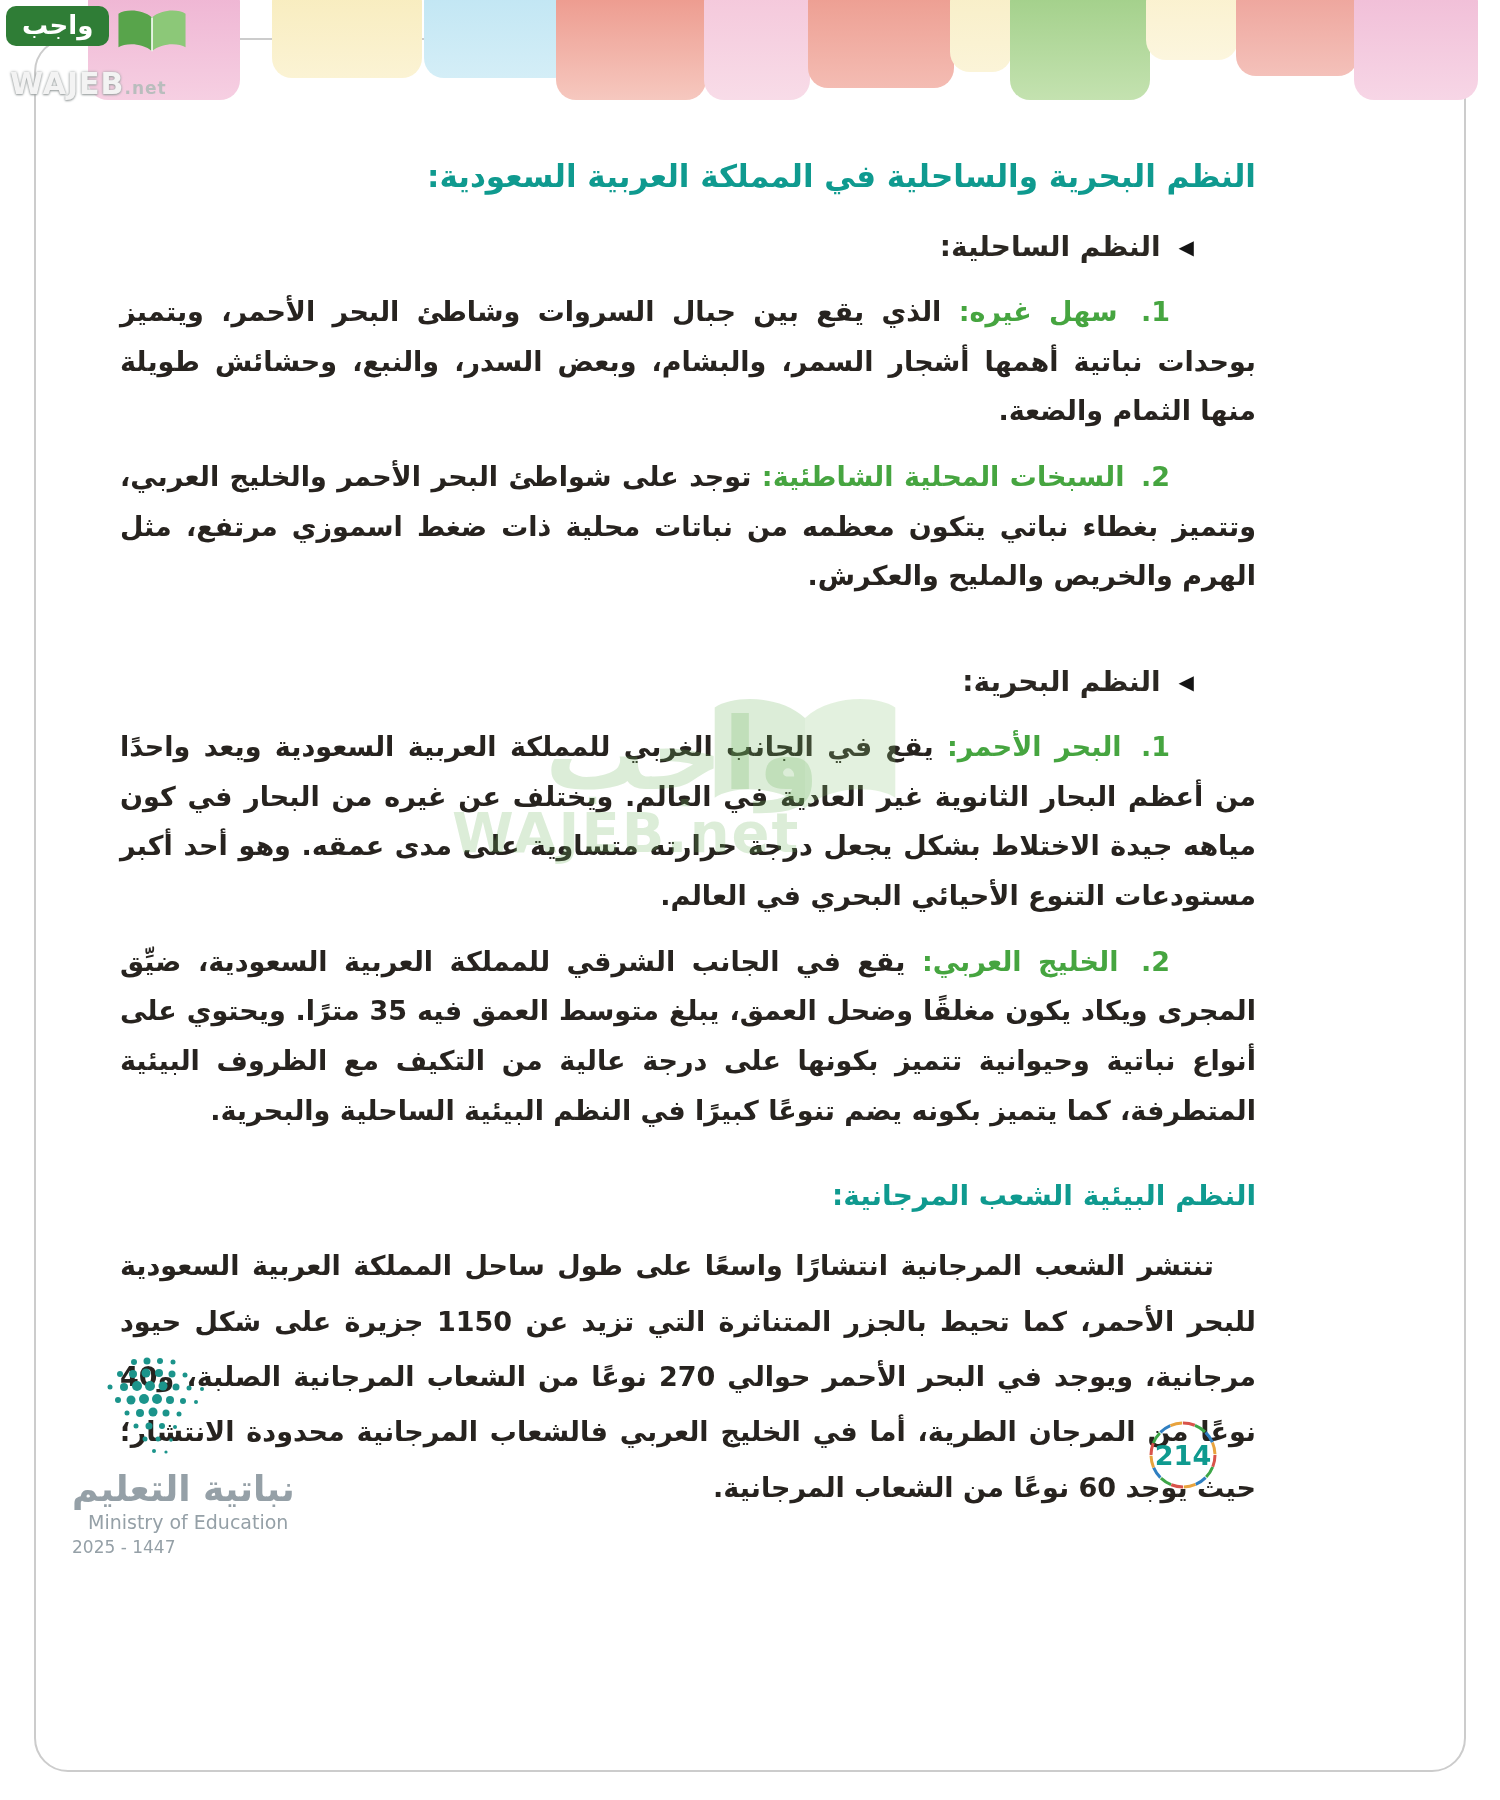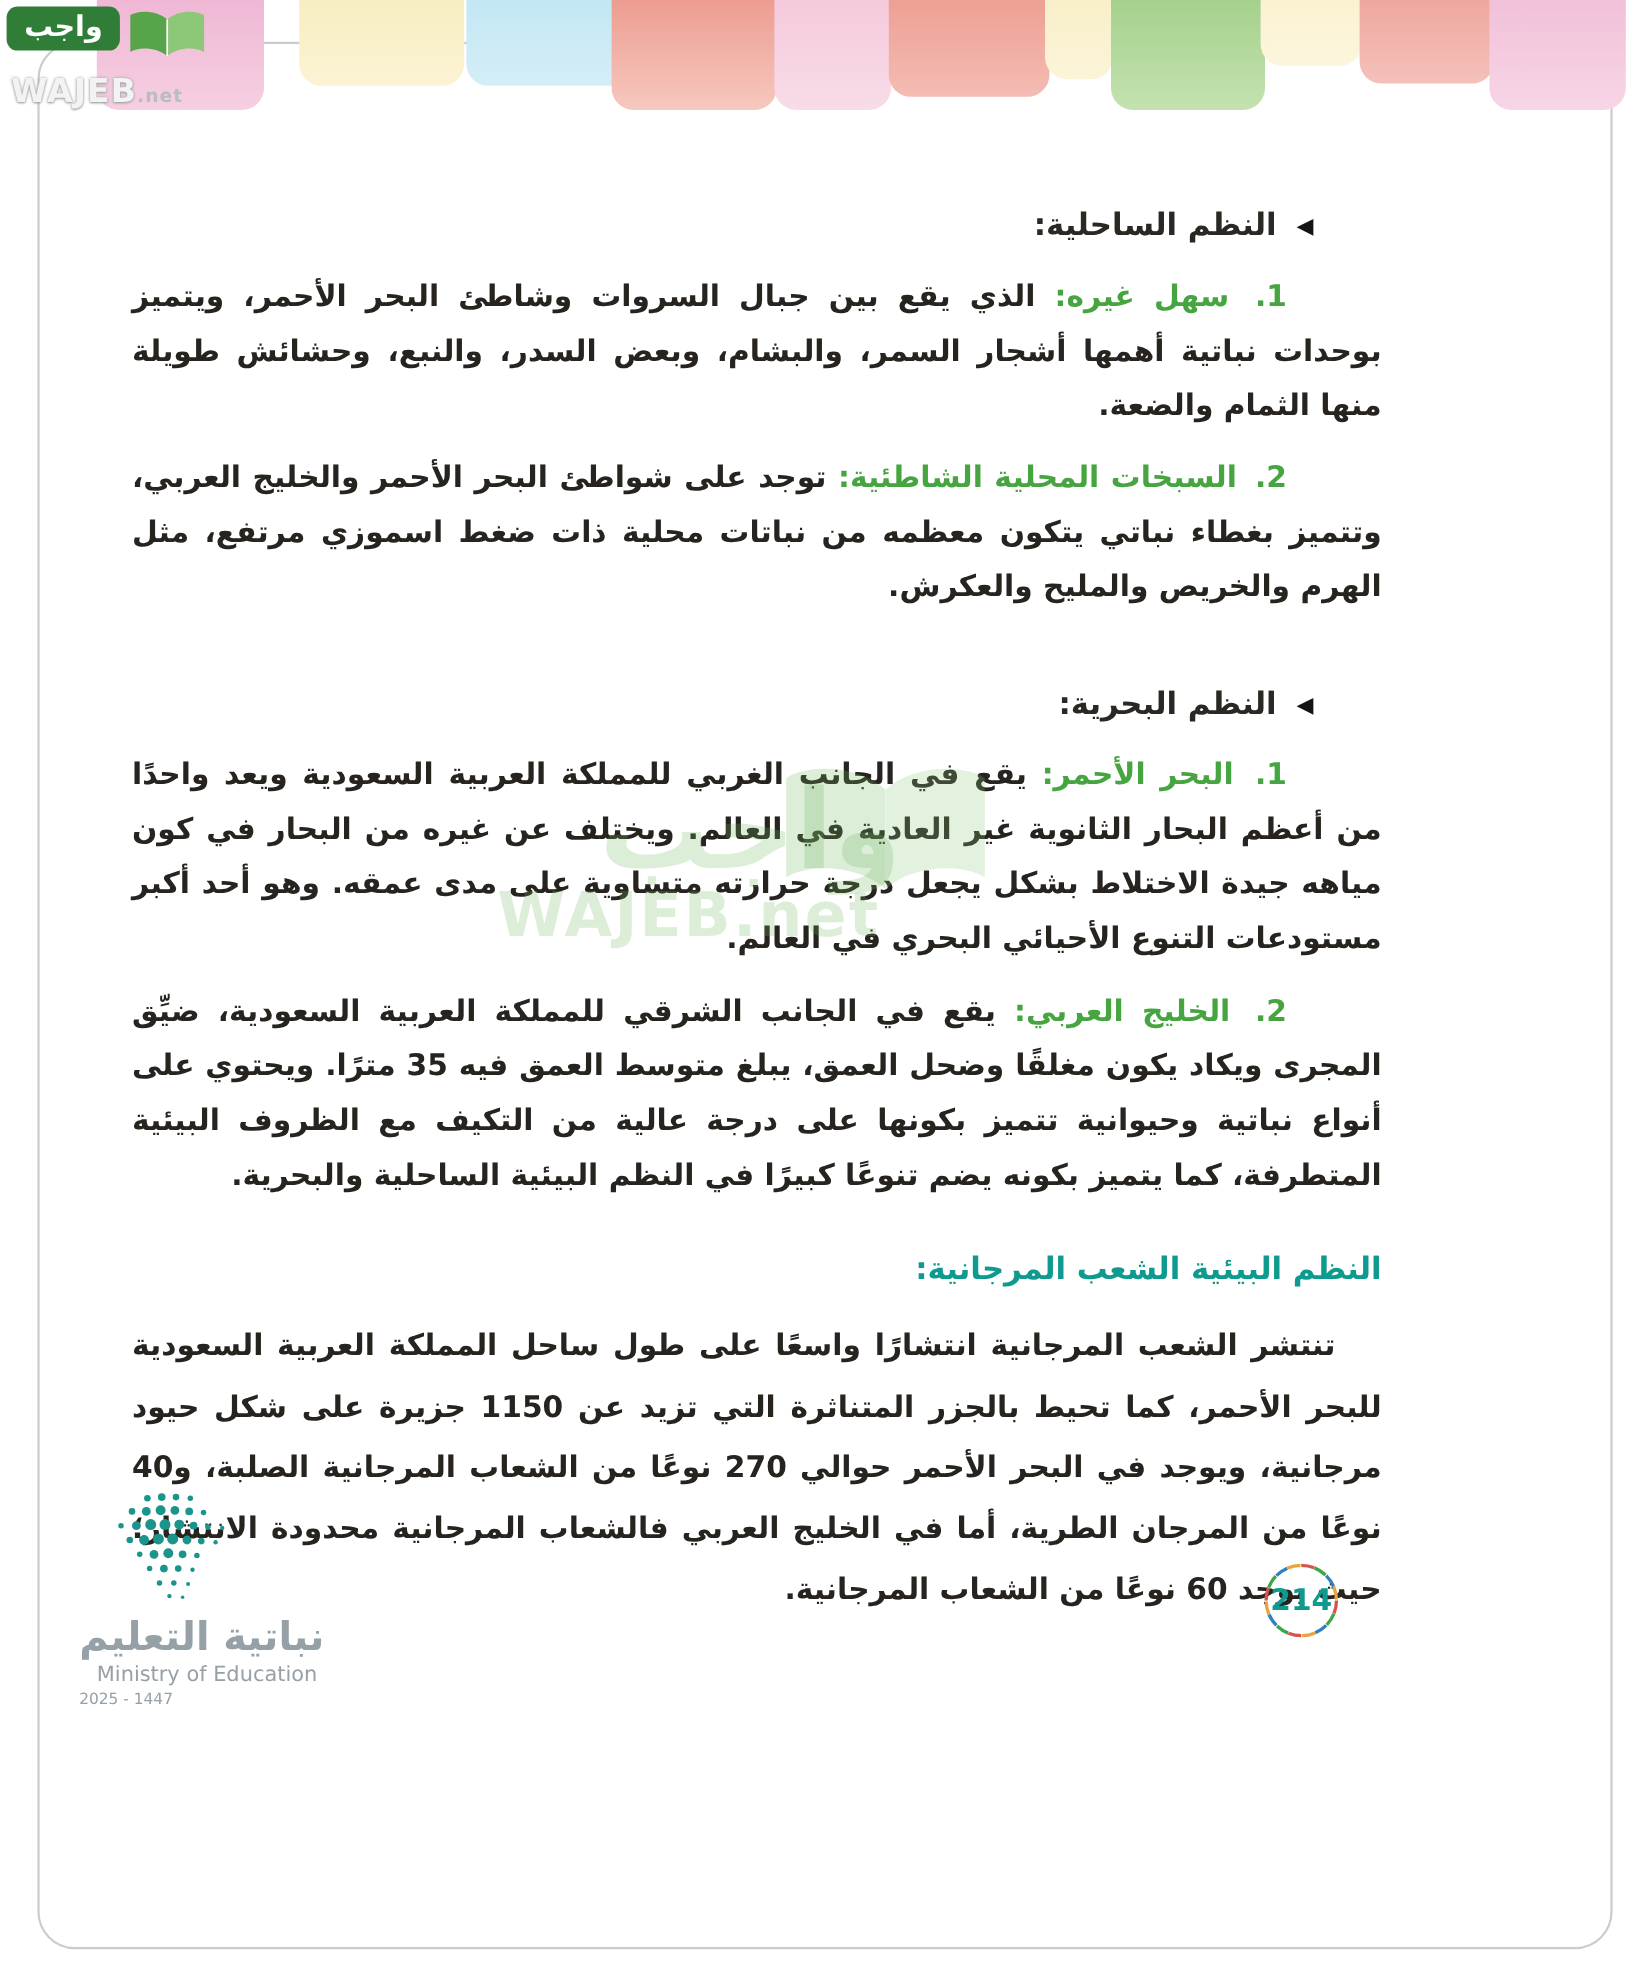--- a/index.html
+++ b/index.html
@@ -82,21 +82,21 @@
   }
   .wm-latin{
     position:absolute;left:452px;top:800px;font-size:56px;font-weight:bold;
     color:#6fb55f;z-index:4;opacity:.24;pointer-events:none;letter-spacing:2px;
   }
   
   .ministry{position:absolute;left:72px;top:1352px;z-index:5;width:230px;color:#95a0a7;}
   .moe-dots{width:170px;height:112px;display:block;}
   .moe-ar{font-size:36px;font-weight:bold;margin-top:4px;letter-spacing:0;direction:rtl;text-align:left;}
   .moe-en{font-size:19px;margin-top:2px;margin-left:16px;}
-  .moe-years{font-size:14px;margin-top:4px;}
+  .moe-years{font-size:17px;margin-top:4px;}
   
   .pagenum{position:absolute;left:1146px;top:1418px;width:74px;height:74px;z-index:5;}
   .pagenum svg{position:absolute;inset:0;}
   .pagenum .n{
     position:absolute;inset:0;display:flex;align-items:center;justify-content:center;
     color:var(--heading-teal,#0f9a8f);font-size:27px;font-weight:bold;
   }
 </style>
 </head>
 <body>
@@ -135,20 +135,21 @@
 
   <svg class="wm-book" viewBox="0 0 100 70" style="opacity:.24;z-index:4;pointer-events:none;">
     <path d="M50 14 C38 3 16 3 7 9 L7 52 C16 46 38 46 50 57 Z" fill="#6fb55f"></path>
     <path d="M50 14 C62 3 84 3 93 9 L93 52 C84 46 62 46 50 57 Z" fill="#8fc97b"></path>
   </svg>
   <div class="wm-arabic">واجب</div>
   <div class="wm-latin">WAJEB.net</div>
 
   <div class="content">
 
+    <h1 class="title">النظم البحرية والساحلية في المملكة العربية السعودية:</h1>
 
 
     <div class="sec-head">
       <span class="arrow">◀</span>
       <span>النظم الساحلية:</span>
     </div>
 
     <p class="list-item"><span class="num">1.</span> <span class="term">سهل غيره:</span> <span>الذي يقع بين جبال السروات وشاطئ البحر الأحمر، ويتميز بوحدات نباتية أهمها أشجار السمر، والبشام، وبعض السدر، والنبع، وحشائش طويلة منها الثمام والضعة.</span></p>
 
     <p class="list-item"><span class="num">2.</span> <span class="term">السبخات المحلية الشاطئية:</span> <span>توجد على شواطئ البحر الأحمر والخليج العربي، وتتميز بغطاء نباتي يتكون معظمه من نباتات محلية ذات ضغط اسموزي مرتفع، مثل الهرم والخريص والمليح والعكرش.</span></p>

